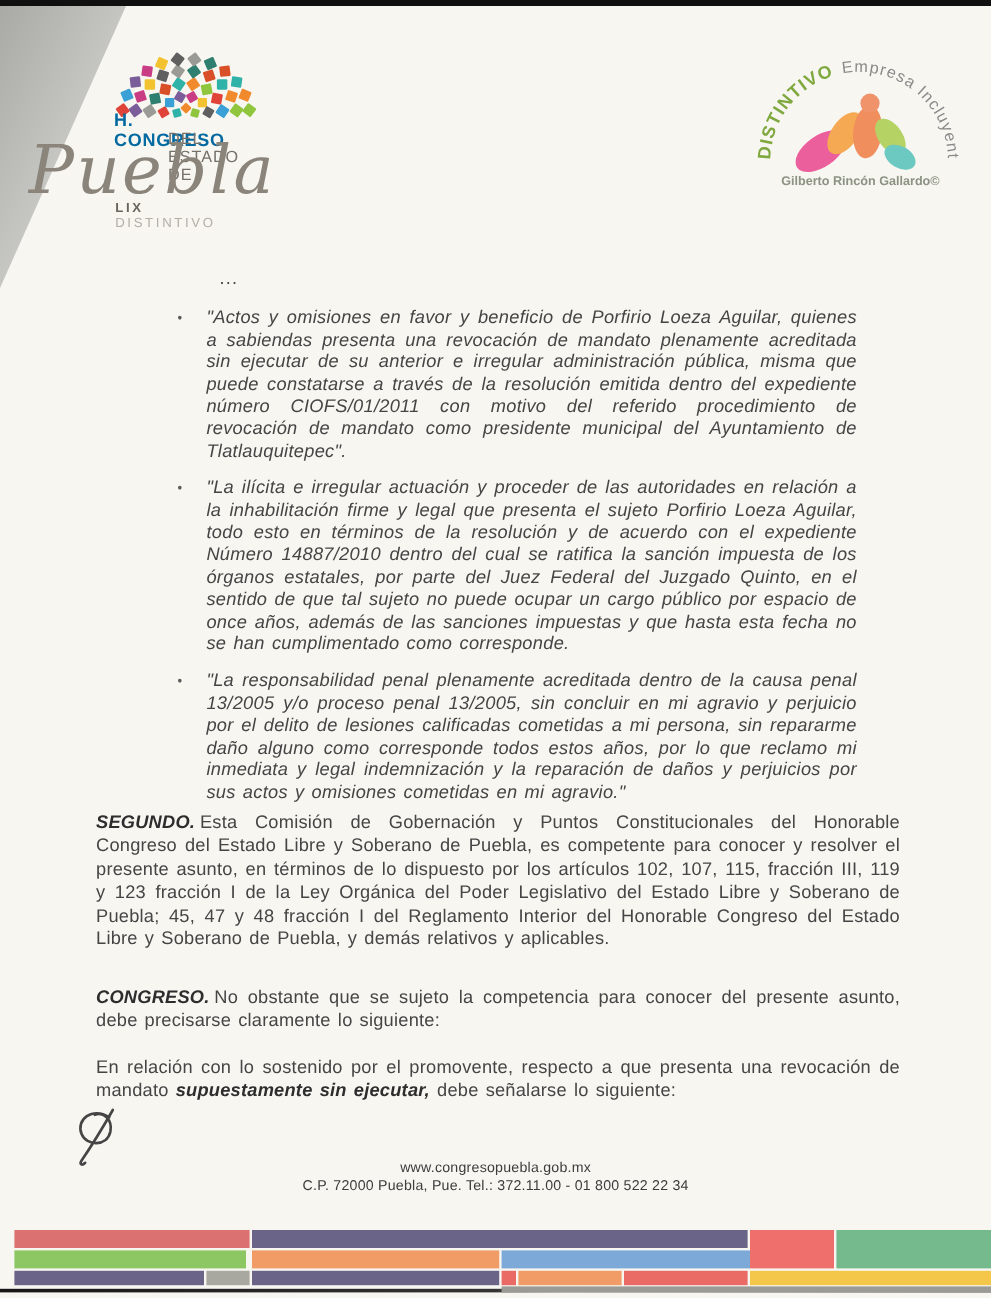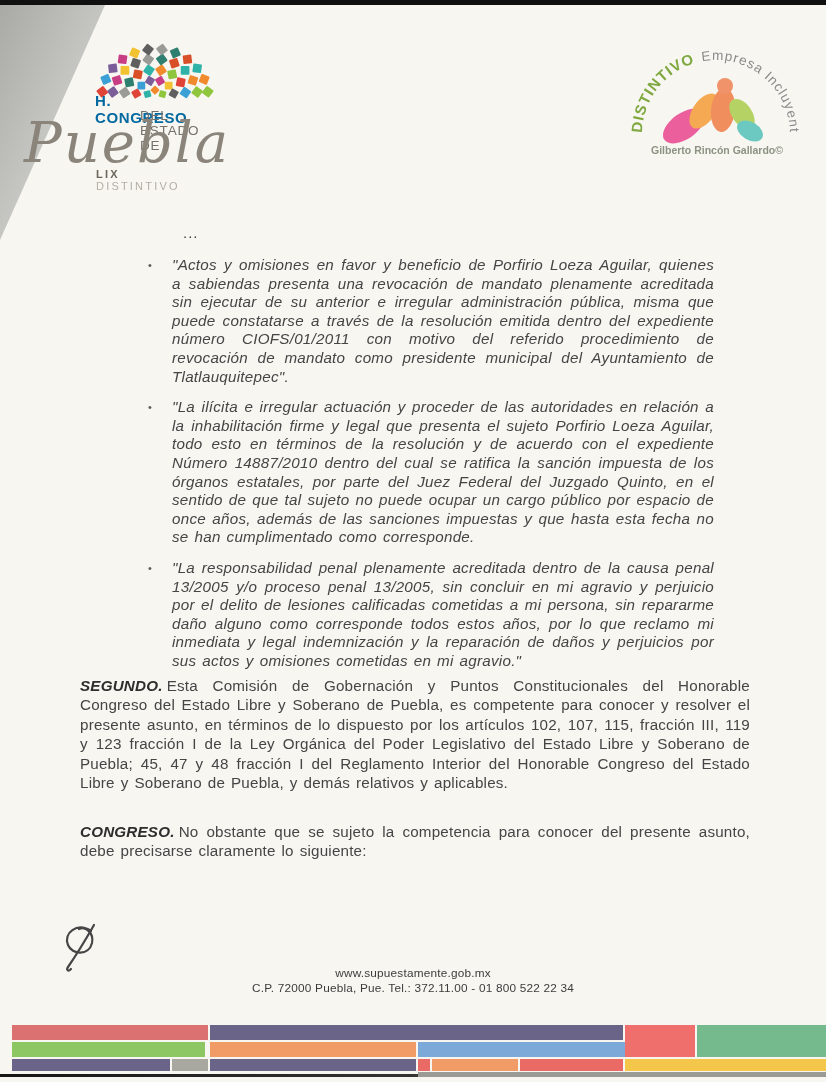--- a/index.html
+++ b/index.html
@@ -146,28 +146,29 @@
     <li>
       <span class="bul">•</span>
       <p>"La responsabilidad penal plenamente acreditada dentro de la causa penal 13/2005 y/o proceso penal 13/2005, sin concluir en mi agravio y perjuicio por el delito de lesiones calificadas cometidas a mi persona, sin repararme daño alguno como corresponde todos estos años, por lo que reclamo mi inmediata y legal indemnización y la reparación de daños y perjuicios por sus actos y omisiones cometidas en mi agravio."</p>
     </li>
   </ul>
 
   <p class="section s-segundo"><b>SEGUNDO.</b><span>Esta Comisión de Gobernación y Puntos Constitucionales del Honorable Congreso del Estado Libre y Soberano de Puebla, es competente para conocer y resolver el presente asunto, en términos de lo dispuesto por los artículos 102, 107, 115, fracción III, 119 y 123 fracción I de la Ley Orgánica del Poder Legislativo del Estado Libre y Soberano de Puebla; 45, 47 y 48 fracción I del Reglamento Interior del Honorable Congreso del Estado Libre y Soberano de Puebla, y demás relativos y aplicables.</span></p>
 
   <p class="section s-tercero"><b>CONGRESO.</b><span>No obstante que se sujeto la competencia para conocer del presente asunto, debe precisarse claramente lo siguiente:</span></p>
 
+  <p class="section s-closing"><span>En relación con lo sostenido por el promovente, respecto a que presenta una revocación de mandato </span><b style="margin-right:0">supuestamente sin ejecutar,</b><span> debe señalarse lo siguiente:</span></p>
 
   <svg class="sig" width="58" height="56" viewBox="0 0 58 56">
     <path d="M36,11 C22,2 8,13 13,25 C17,35 34,36 37,23 C39,13 31,6 24,9" fill="none" stroke="#454545" stroke-width="2.2" stroke-linecap="round"></path>
     <path d="M39,5 C31,19 22,34 13,47 C11,50 13,52 16,49" fill="none" stroke="#454545" stroke-width="2.2" stroke-linecap="round"></path>
   </svg>
 
   <div class="footer-text">
-    <div>www.supuestamente.gob.mx</div>
+    <div>www.congresopuebla.gob.mx</div>
     <div>C.P. 72000 Puebla, Pue. Tel.: 372.11.00 - 01 800 522 22 34</div>
   </div>
 
   <div class="mosaic">
       <div class="cell" style="left: 0px; top: 0px; width: 196px; height: 15px; background: rgb(219, 113, 112);"></div>
       <div class="cell" style="left: 198px; top: 0px; width: 413px; height: 15px; background: rgb(106, 100, 136);"></div>
       <div class="cell" style="left: 613px; top: 0px; width: 70px; height: 32px; background: rgb(238, 111, 107);"></div>
       <div class="cell" style="left: 685px; top: 0px; width: 129px; height: 32px; background: rgb(116, 186, 141);"></div>
       <div class="cell" style="left: 0px; top: 17px; width: 193px; height: 15px; background: rgb(140, 199, 99);"></div>
       <div class="cell" style="left: 198px; top: 17px; width: 206px; height: 15px; background: rgb(241, 156, 102);"></div>

